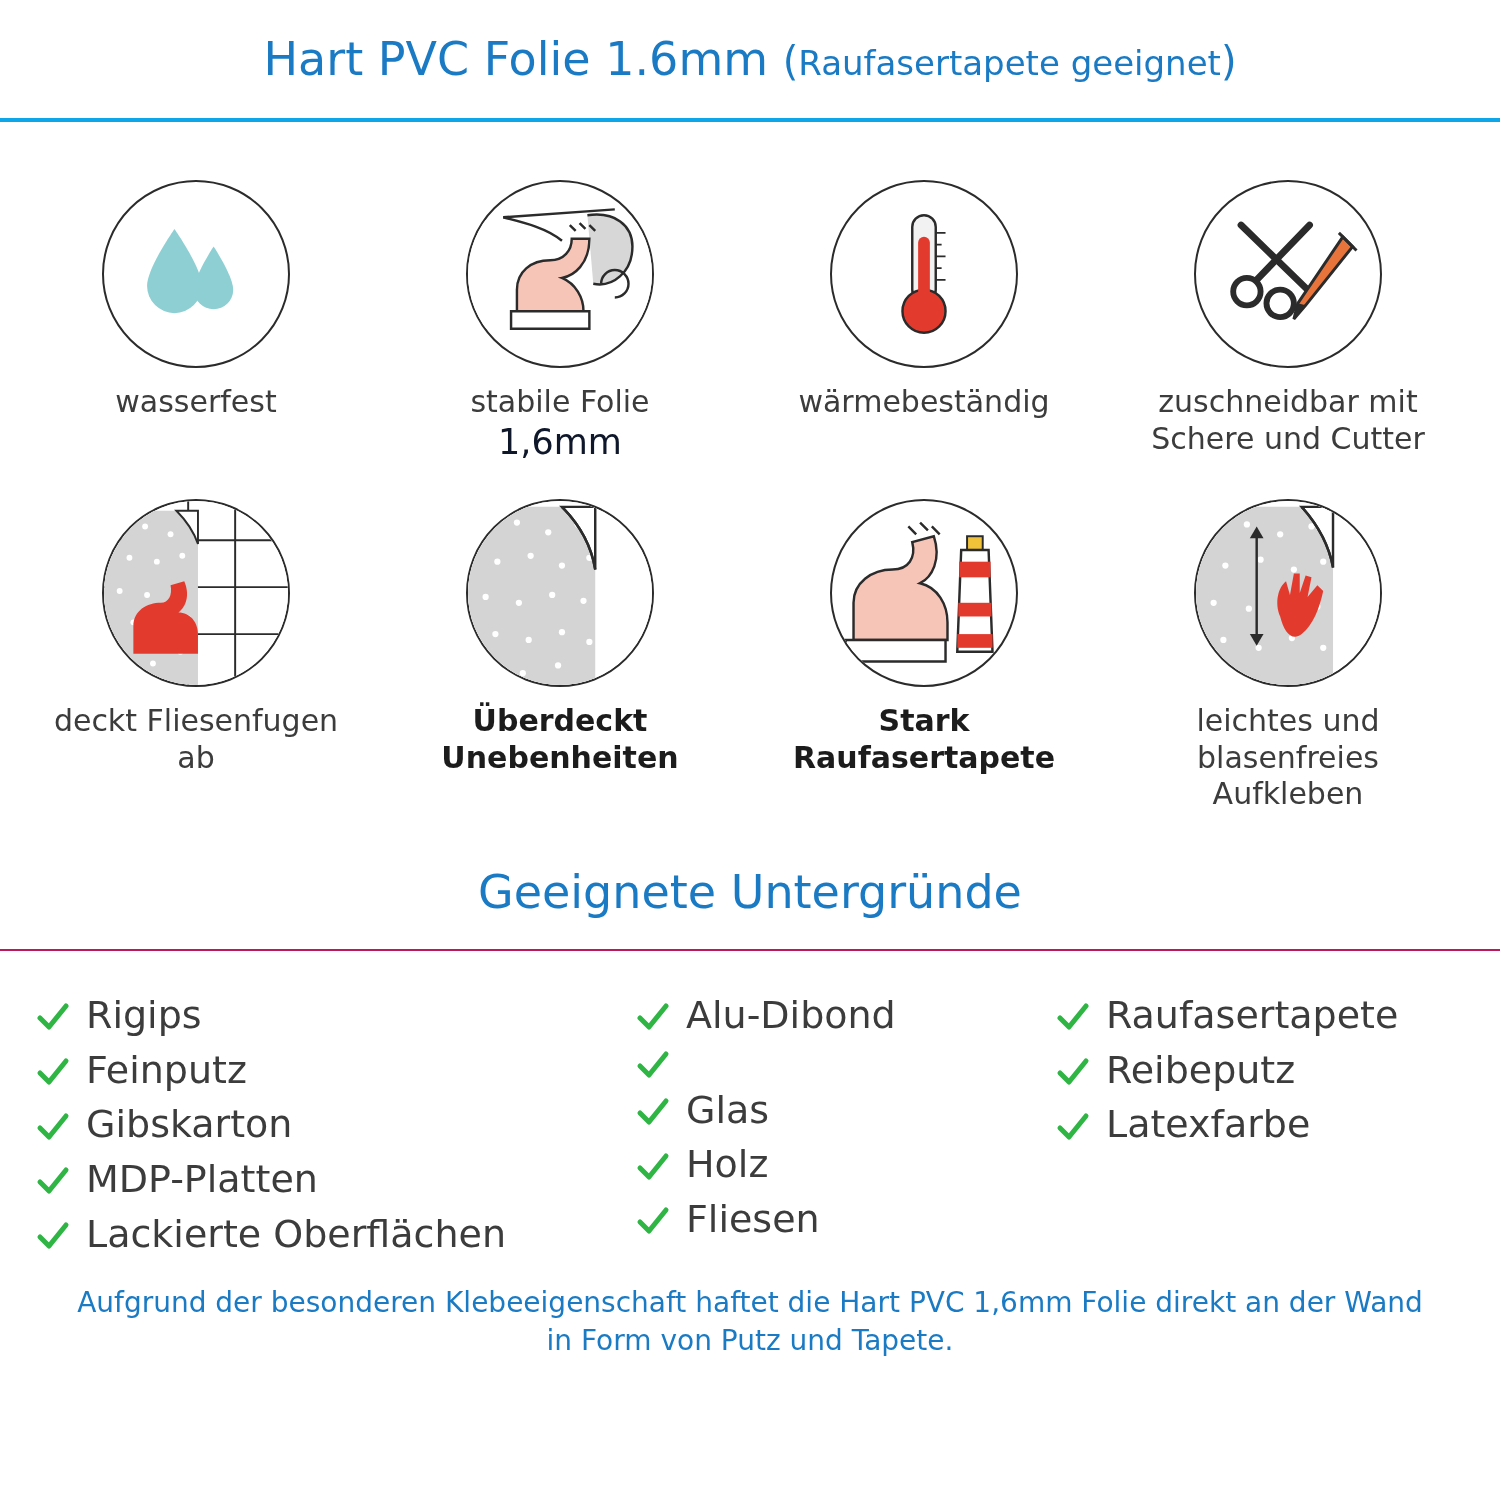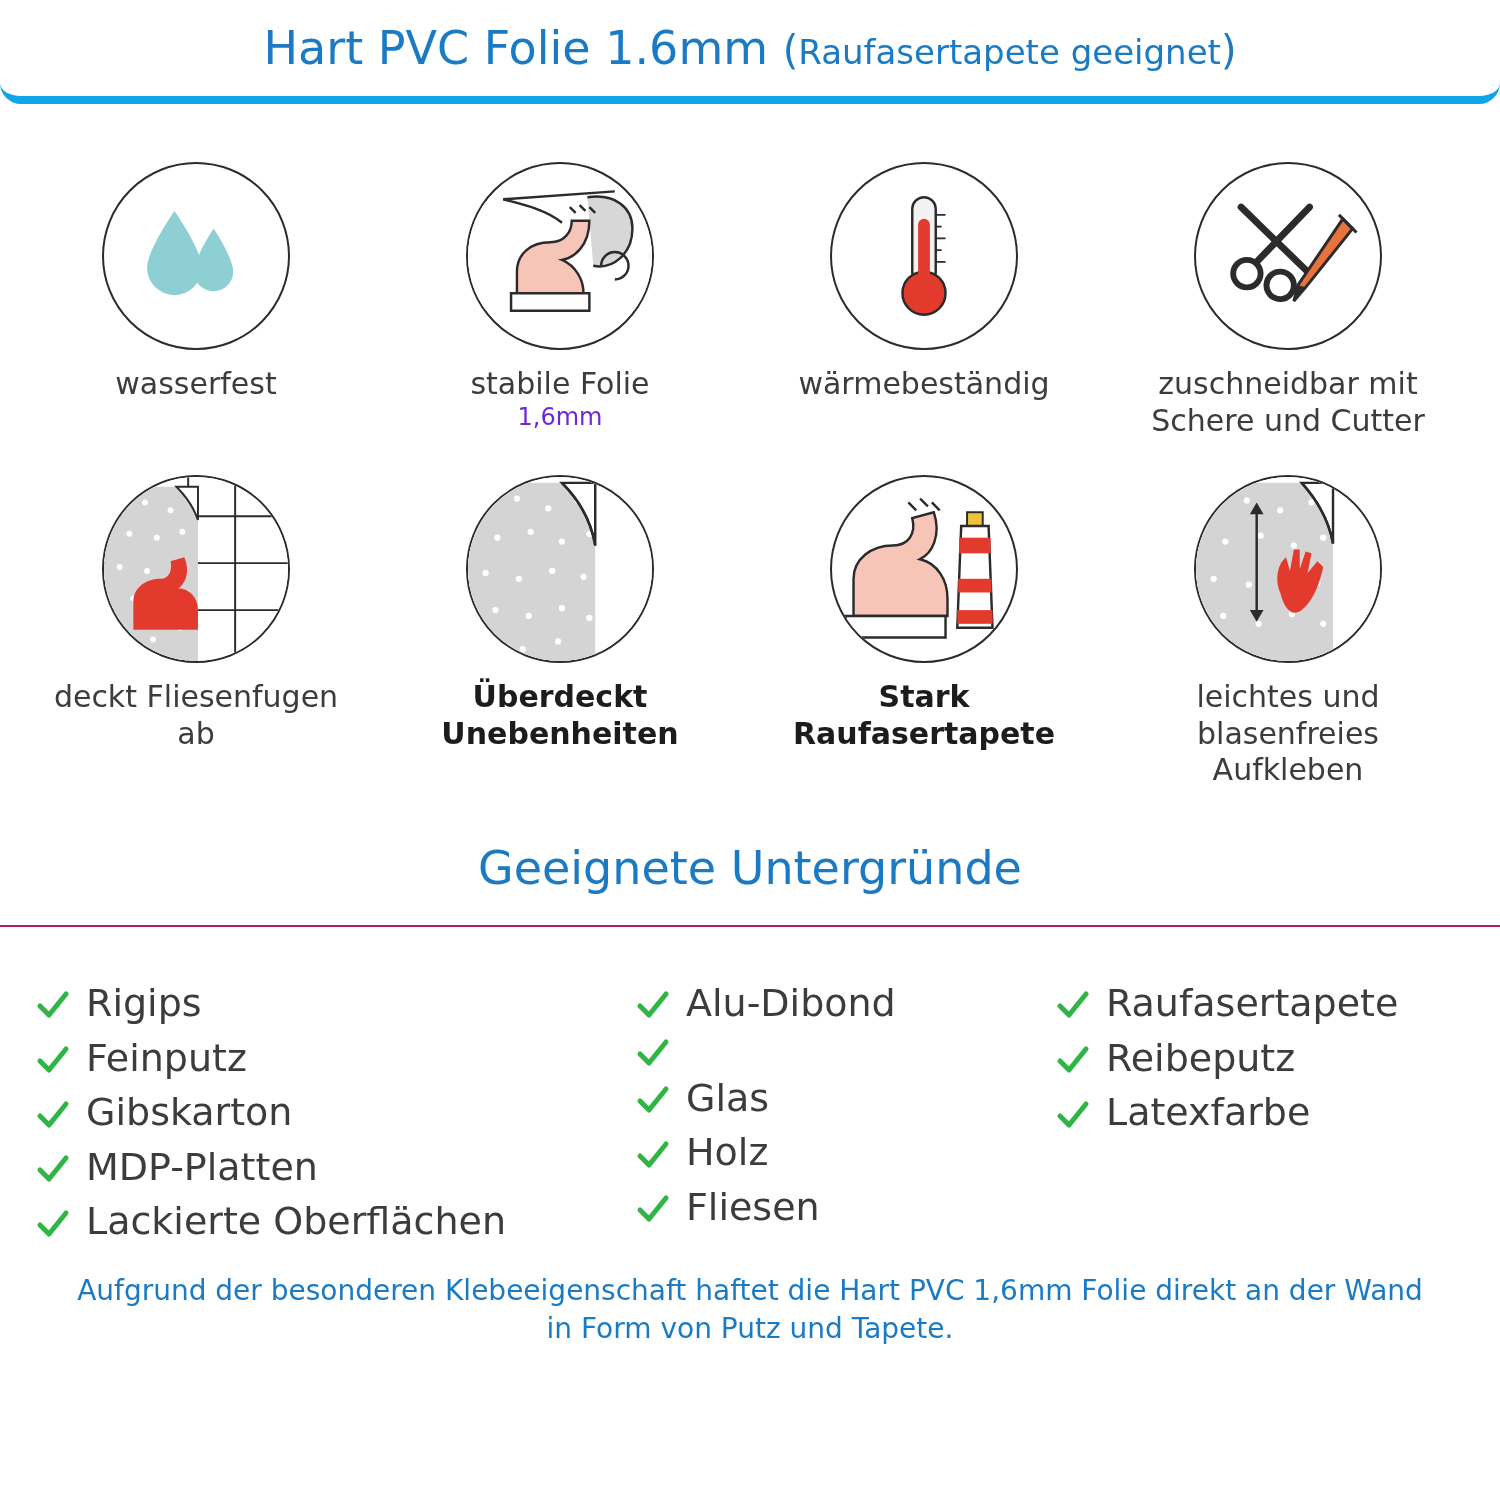--- a/index.html
+++ b/index.html
@@ -7,24 +7,23 @@
     width: 1500px; height: 1500px;
     font-family: "DejaVu Sans", "Liberation Sans", sans-serif;
     background: #ffffff;
     color: #3a3a3a;
     overflow: hidden;
   }
   .page { width: 1500px; height: 1500px; position: relative; display: flex; flex-direction: column; }
 
   
   .header {
-    height: 104px;
+    height: 122px;
     display: flex; align-items: center; justify-content: center;
-    border-bottom: 8px solid #0ea5e9;
-    border-radius: 21px;
+    border-bottom: 4px solid #0ea5e9;
   }
   .header-title {
     font-size: 46px;
     color: #1a7bc4;
     white-space: nowrap;
   }
   .header-title .paren { font-size: 40px; }
   .header-title .sub { font-size: 34px; }
 
   
@@ -48,35 +47,35 @@
   }
   .caption {
     margin-top: 16px;
     text-align: center;
     font-size: 30px;
     line-height: 1.22;
     color: #3c3c3c;
     max-width: 330px;
   }
   .caption.bold { font-weight: 600; color: #1c1c1c; }
-  .caption .thickness { color: #6d28d9; display: block; font-size: 24px; }
+  .caption .thickness { color: #0f172a; display: block; font-size: 35px; }
 
   
   .section-head {
     margin-top: 52px;
     text-align: center;
     font-size: 46px;
     color: #1a7bc4;
     padding-bottom: 30px;
     border-bottom: 2px solid #be185d;
   }
 
   
   .substrates {
-    padding: 52px 36px 0 36px;
+    padding: 40px 36px 0 36px;
     display: grid;
     grid-template-columns: 600px 420px auto;
   }
   .col { display: flex; flex-direction: column; gap: 6px; }
   .sub-item {
     display: flex; align-items: center; gap: 16px;
     font-size: 38px;
     color: #3c3c3c;
     line-height: 1.28;
   }

